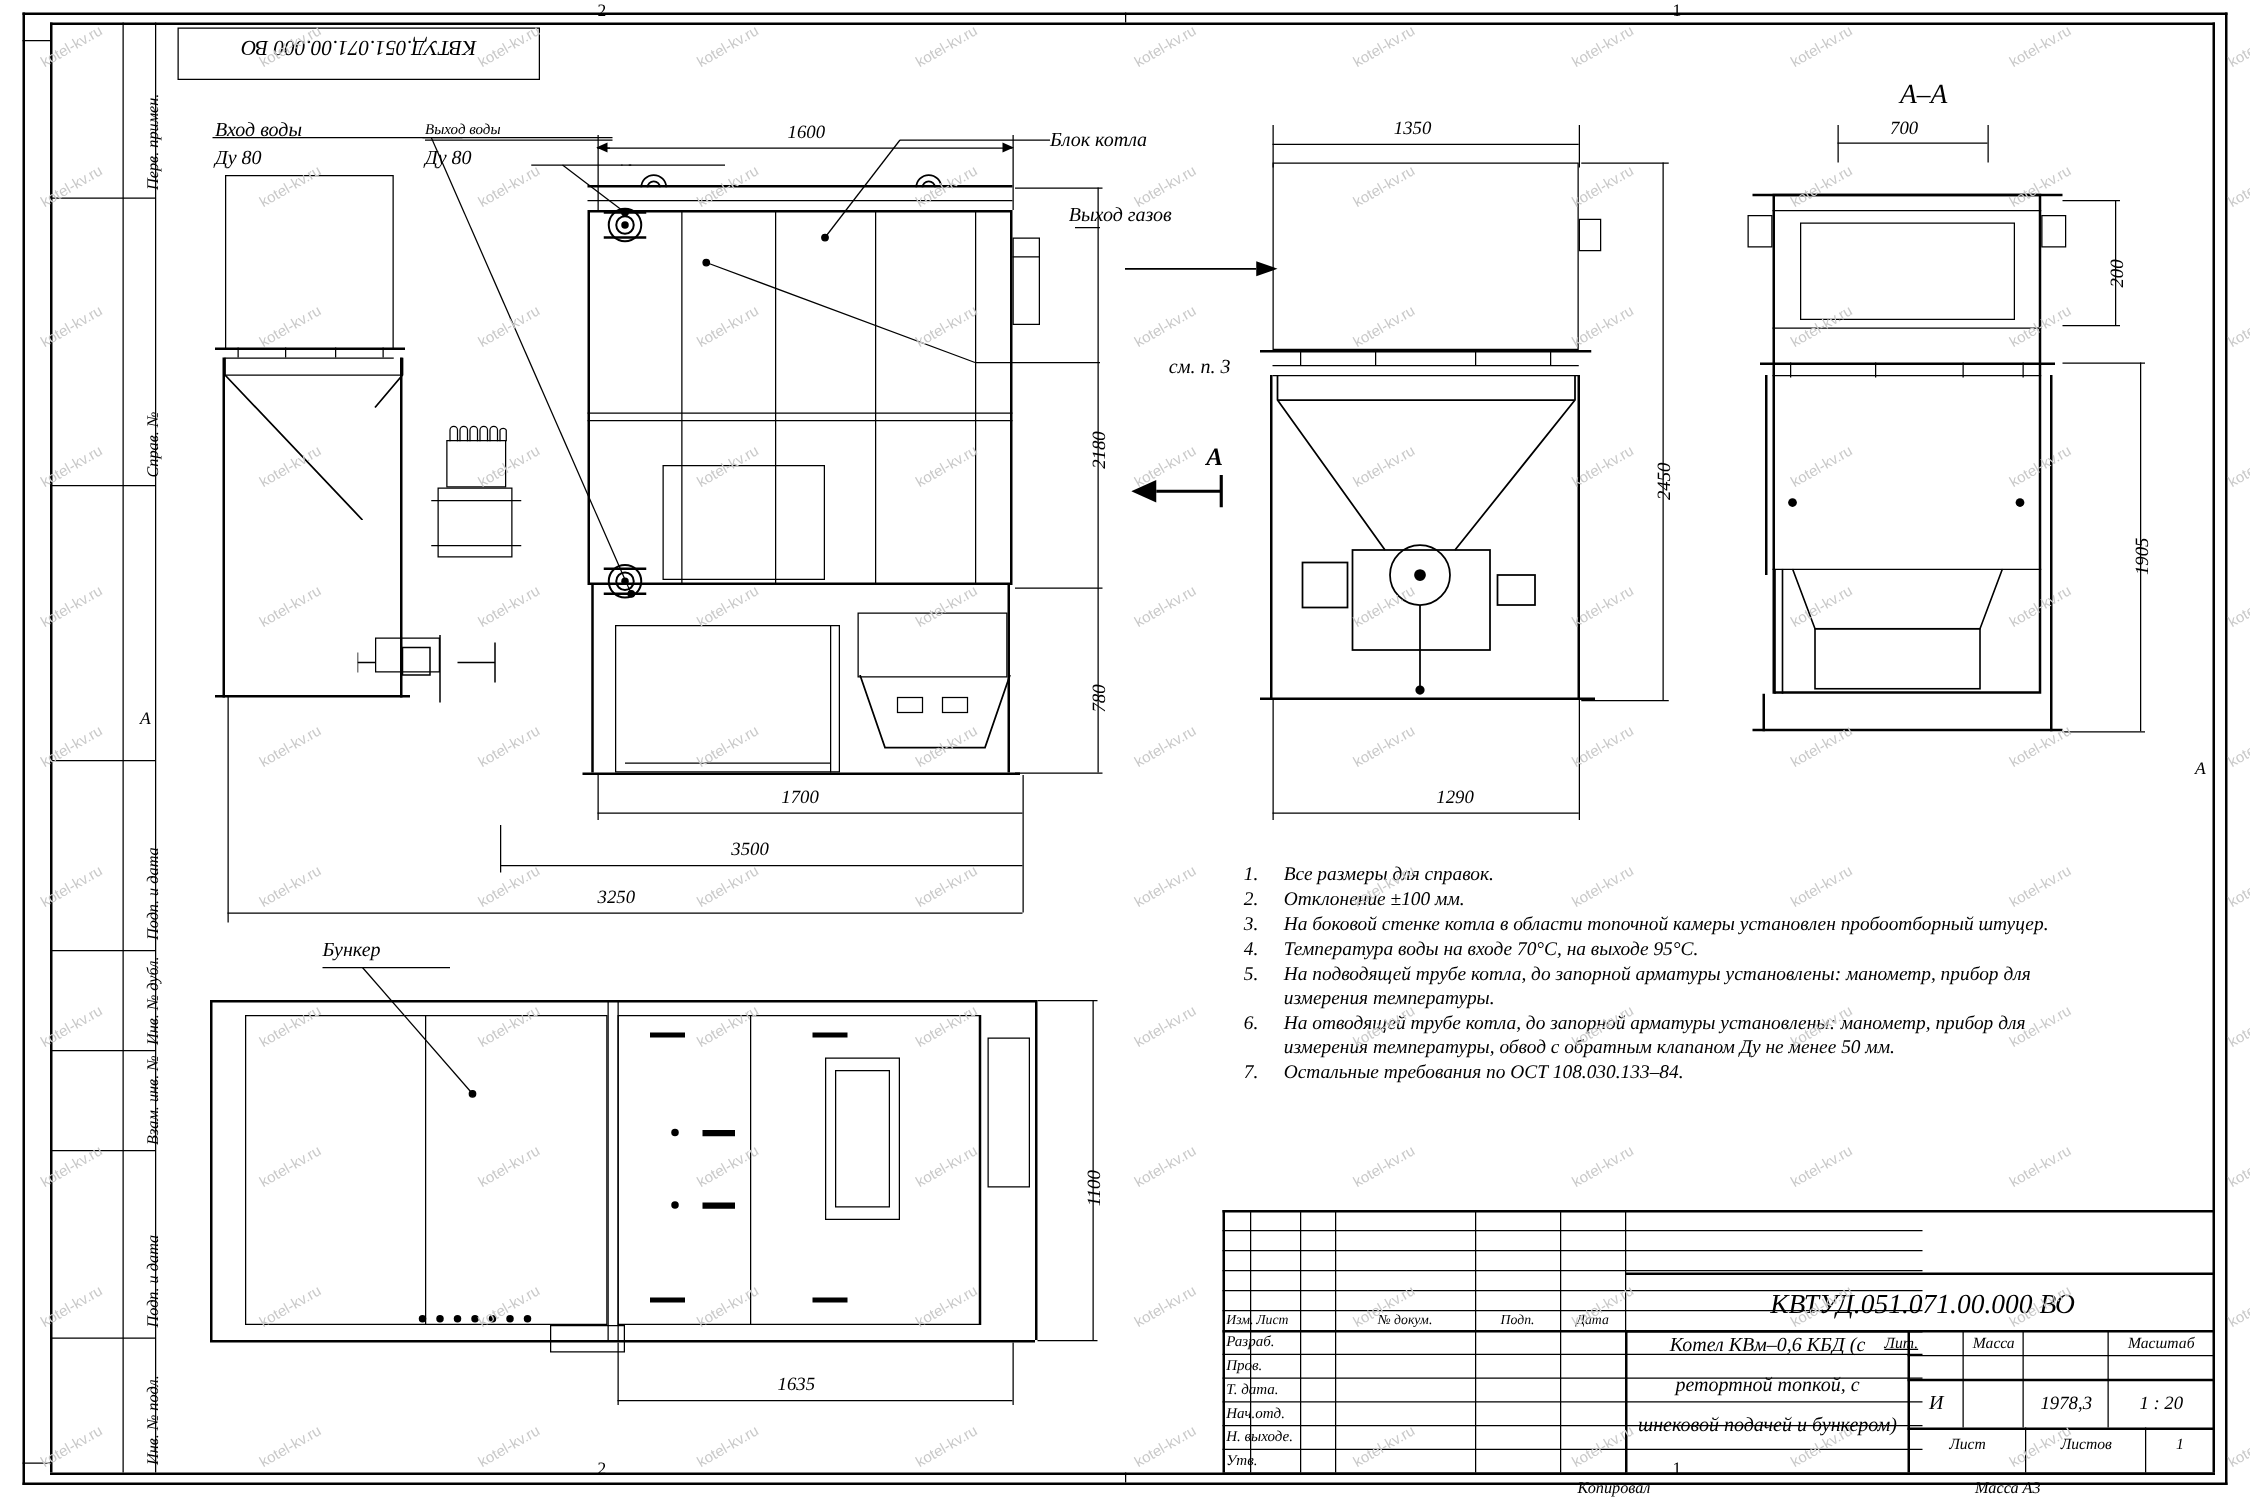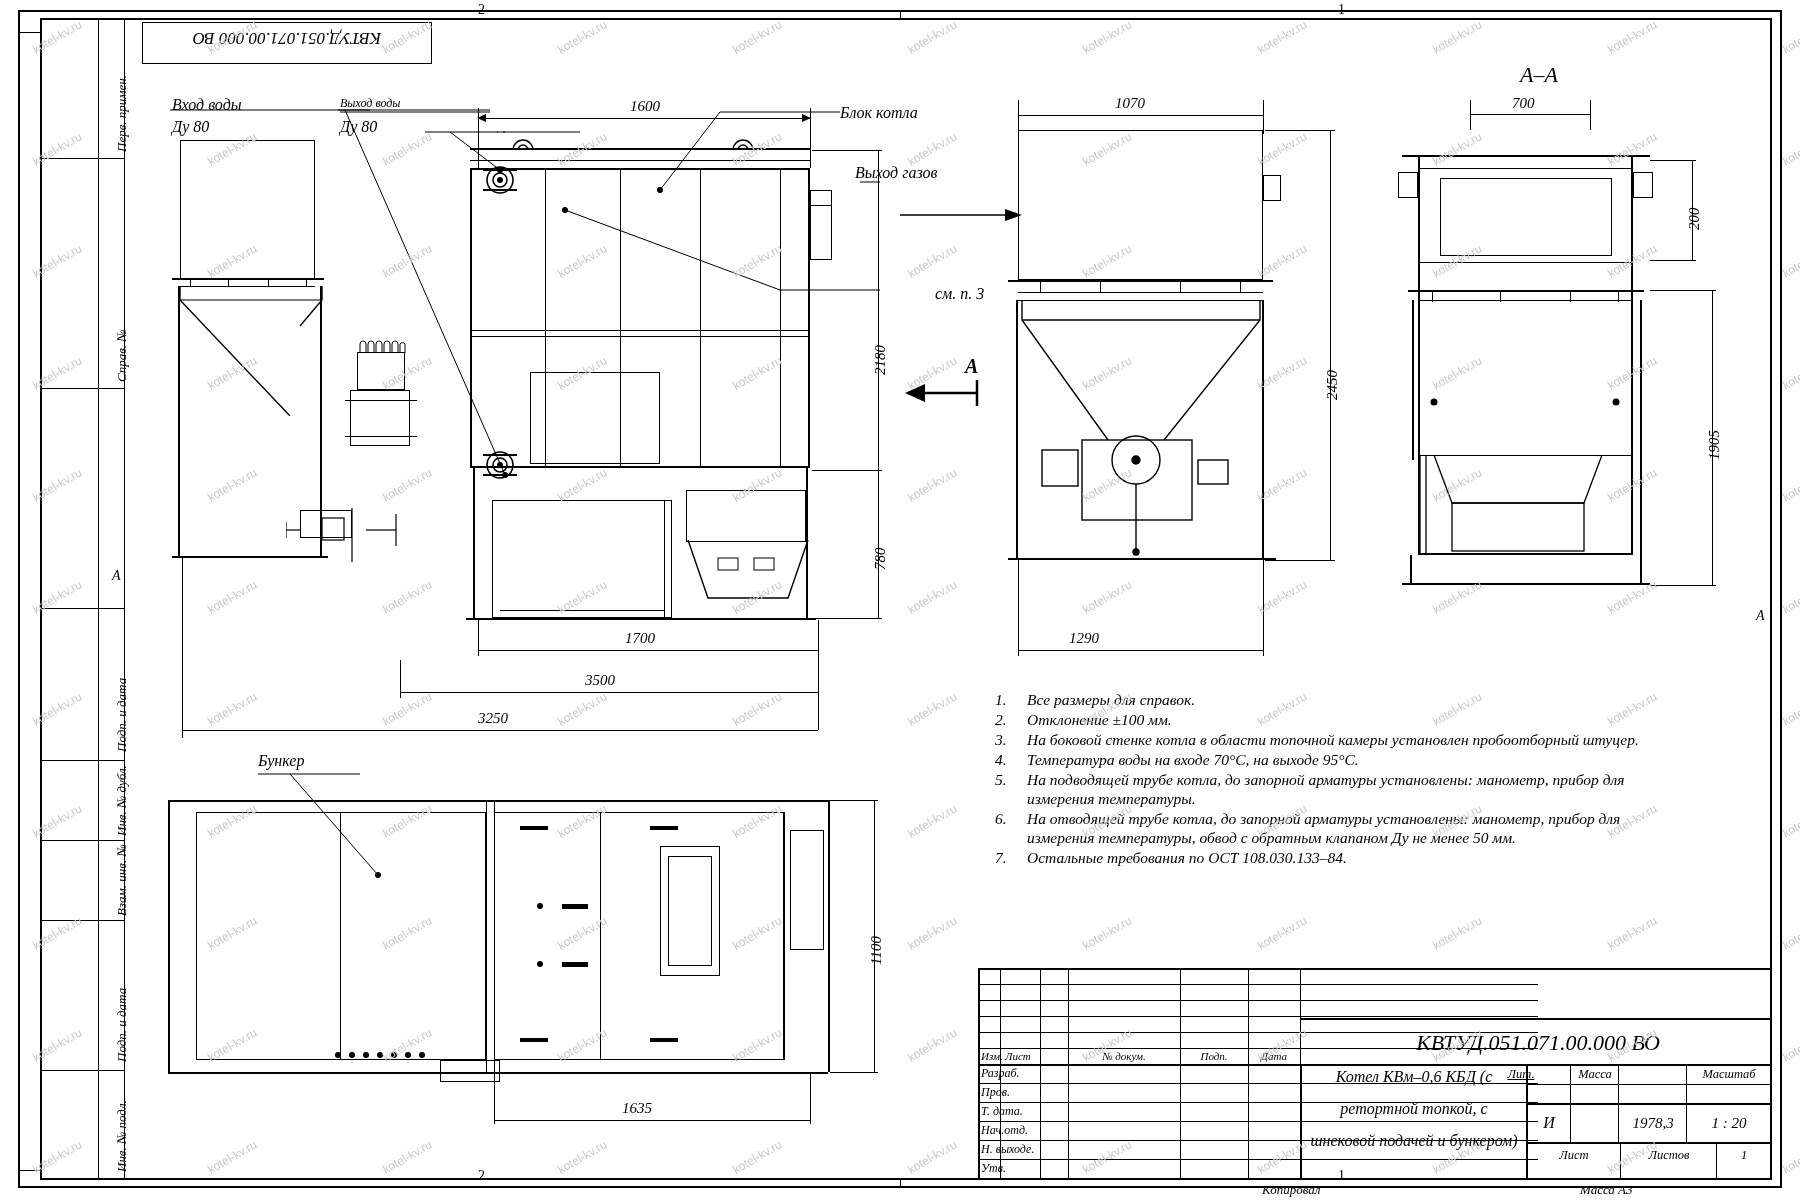--- a/index.html
+++ b/index.html
@@ -287,31 +287,31 @@
       <circle cx="124" cy="252" r="3" fill="#000"></circle>
     </g>
   </svg>
   <div class="ln v2" style="left:1016px;top:300px;height:260px;"></div>
   <div class="ln v2" style="left:1262px;top:300px;height:260px;"></div>
   <div class="ln h2" style="left:1008px;top:558px;width:268px;"></div>
 
   <div class="ln h1" style="left:1018px;top:115px;width:245px;"></div>
   <div class="ln v1" style="left:1018px;top:100px;height:34px;"></div>
   <div class="ln v1" style="left:1263px;top:100px;height:34px;"></div>
-  <div class="dim" style="left:1115px;top:95px;">1070</div>
+  <div class="dim" style="left:1115px;top:95px;">1350</div>
 
   <div class="ln v1" style="left:1330px;top:130px;height:430px;"></div>
   <div class="ln h1" style="left:1265px;top:130px;width:70px;"></div>
   <div class="ln h1" style="left:1265px;top:560px;width:70px;"></div>
   <div class="vdim" style="left:1324px;top:400px;">2450</div>
 
   <div class="ln h1" style="left:1018px;top:650px;width:245px;"></div>
   <div class="ln v1" style="left:1018px;top:560px;height:96px;"></div>
   <div class="ln v1" style="left:1263px;top:560px;height:96px;"></div>
-  <div class="dim" style="left:1069px;top:630px;">1290</div>
+  <div class="dim" style="left:1149px;top:630px;">1290</div>
 
   <div class="txt" style="left:1520px;top:62px;font-size:22px;">А–А</div>
 
   <div class="blk2" style="left:1418px;top:155px;width:215px;height:400px;"></div>
   <div class="ln h2" style="left:1402px;top:155px;width:248px;"></div>
   <div class="ln h1" style="left:1418px;top:168px;width:215px;"></div>
   <div class="blk" style="left:1440px;top:178px;width:172px;height:78px;"></div>
   <div class="ln h1" style="left:1418px;top:262px;width:215px;"></div>
   <div class="ln h2" style="left:1408px;top:290px;width:236px;"></div>
   <div class="ln h1" style="left:1418px;top:300px;width:215px;"></div>

